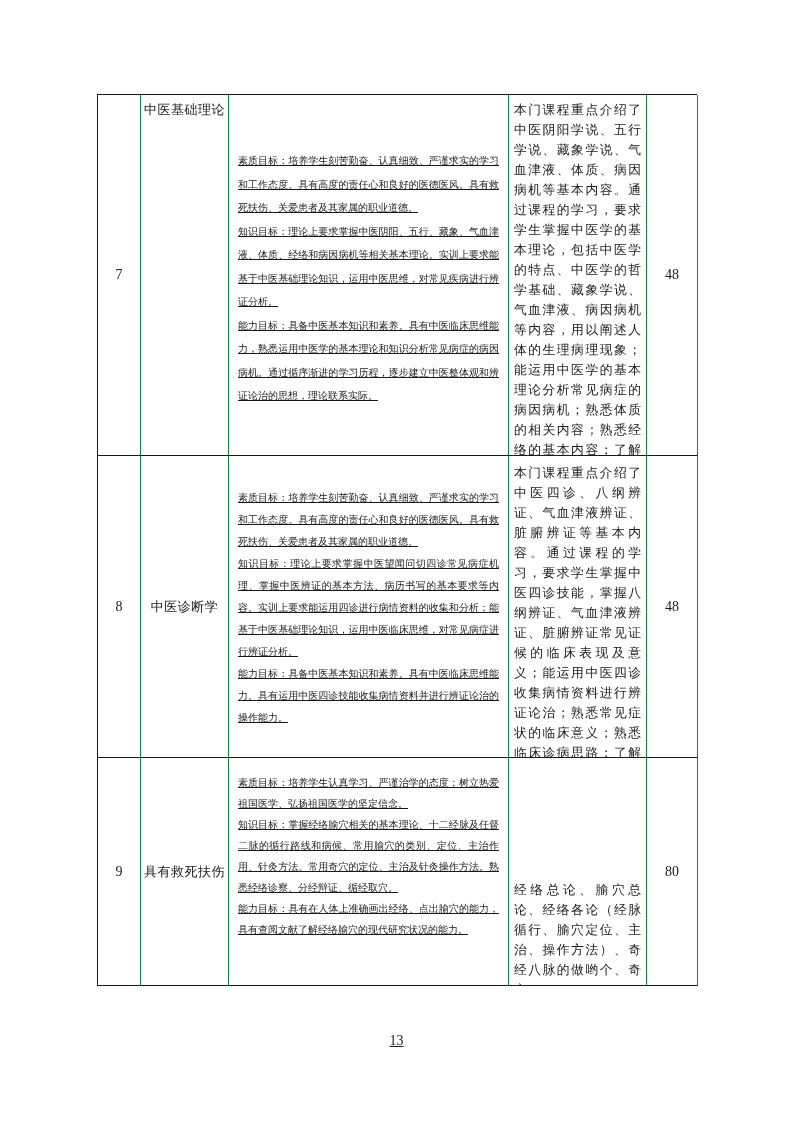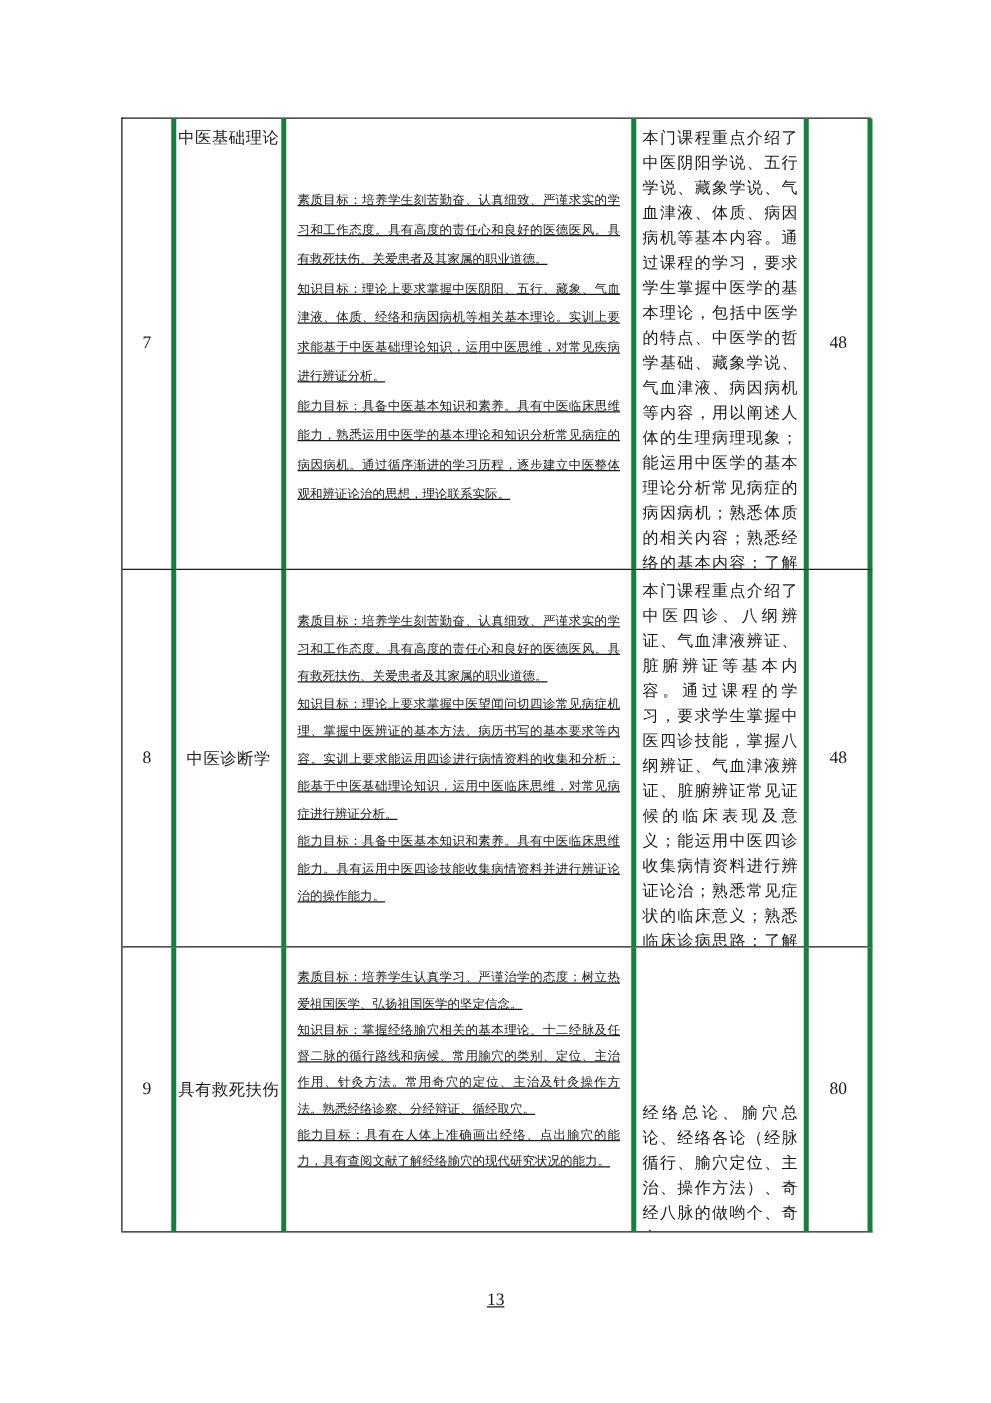--- a/index.html
+++ b/index.html
@@ -21,21 +21,21 @@
     top: 94px;
     width: 600px;
     display: grid;
     grid-template-columns: 43px 88px 280px 138px 51px;
     grid-template-rows: 361px 302px 228px;
     border-top: 1px solid #1a1a1a;
     border-left: 1px solid #1a1a1a;
     box-sizing: border-box;
   }
   .cell {
-    border-right: 4px solid #15803d;
+    border-right: 1px solid #15803d;
     border-bottom: 1px solid #1a1a1a;
     box-sizing: border-box;
     overflow: hidden;
   }
   .cell-no, .cell-hours {
     display: flex;
     align-items: center;
     justify-content: center;
     font-size: 14px;
   }

